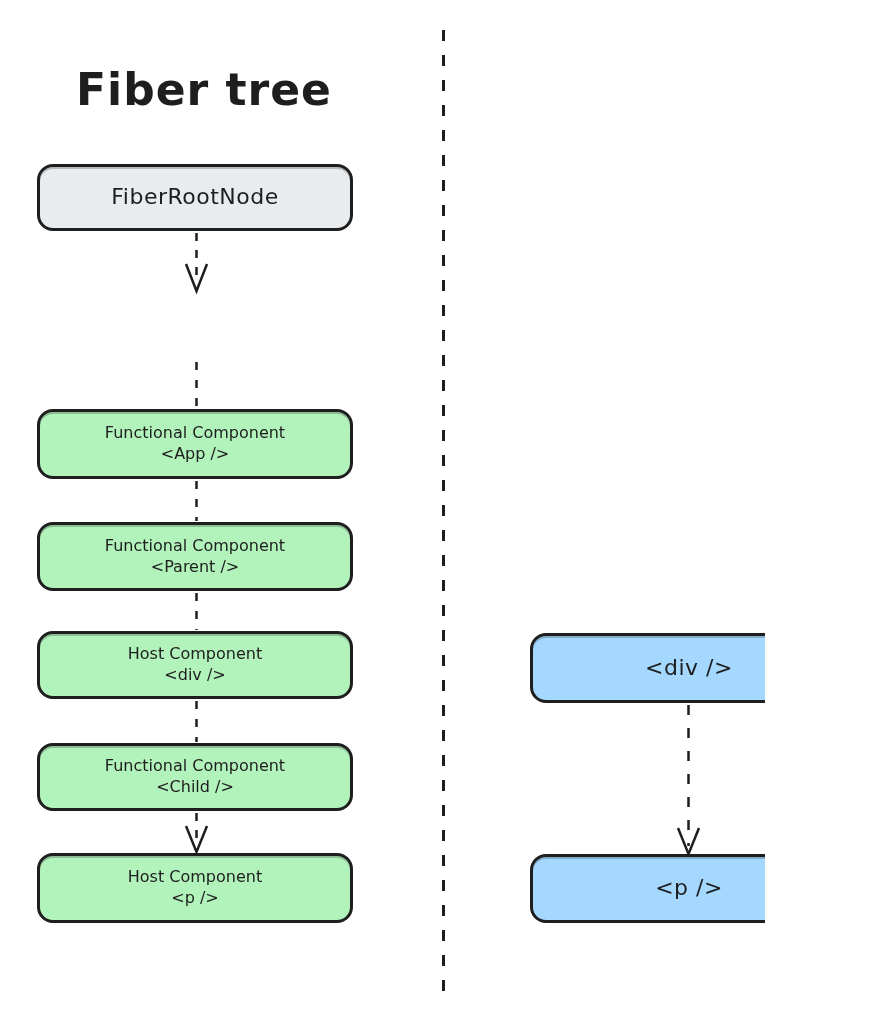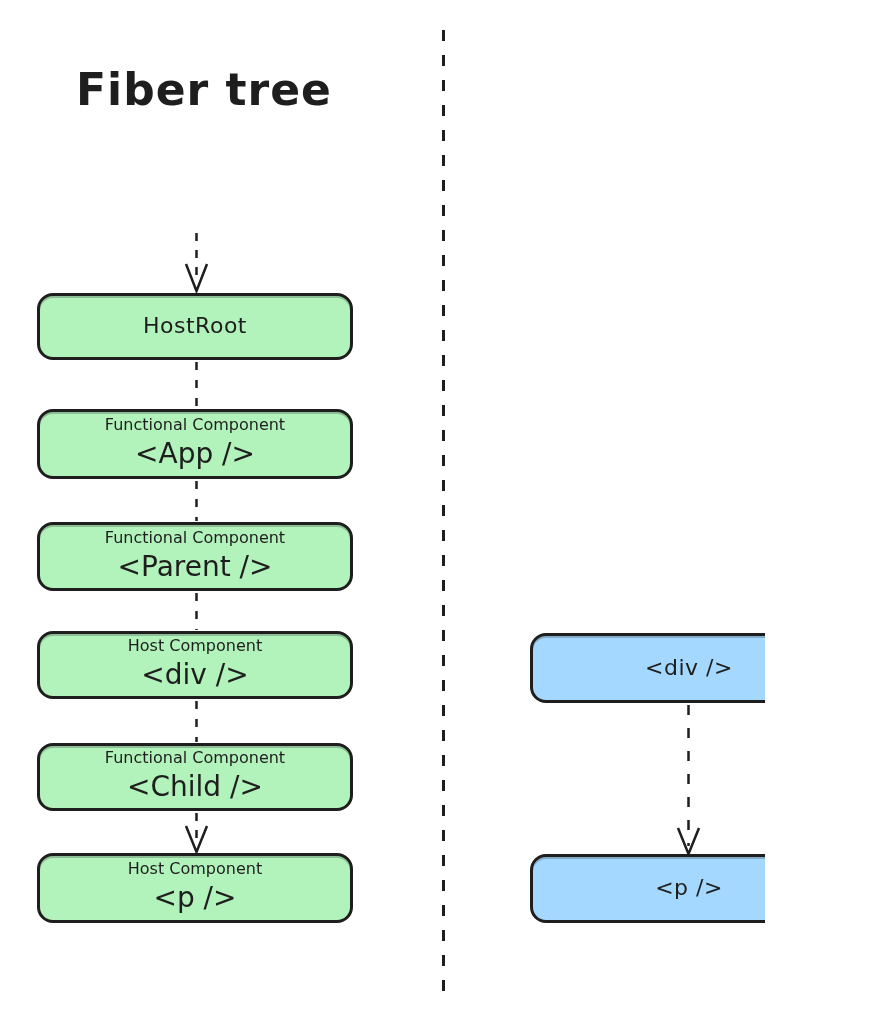--- a/index.html
+++ b/index.html
@@ -38,21 +38,21 @@
     border-radius: 16px;
     display: flex;
     flex-direction: column;
     align-items: center;
     justify-content: center;
     text-align: center;
     line-height: 1.3;
     box-shadow: inset 0 2px 0 rgba(30,30,30,0.25);
   }
   .node .l1 { font-size: 16px; }
-  .node .l2 { font-size: 28px; }
+  .node .l2 { font-size: 16px; }
   .node.single .l1 { font-size: 22px; letter-spacing: 0.5px; }
 
   .fill-gray  { background: #e9ecef; }
   .fill-green { background: #b2f2bb; }
   .fill-blue  { background: #a5d8ff; }
 
   
   .fiber-node { left: 37px; width: 316px; }
   #fnode-0 { top: 164px; height: 67px; }
   #fnode-1 { top: 293px; height: 67px; }
@@ -95,24 +95,24 @@
     </g>
 
     <g stroke="#1e1e1e" stroke-width="2.5" fill="none">
       <line x1="688.5" y1="705" x2="688.5" y2="846" stroke-dasharray="10 13"></line>
       <polyline points="678,828 688.5,854 699,828"></polyline>
     </g>
   </svg>
 
   <h1 id="fiber-title" class="tree-title">Fiber tree</h1>
 
+  <div id="fnode-0" class="node fiber-node single fill-gray">
+    <span class="l1">FiberRootNode</span>
+  </div>
 
-  <div id="fnode-1" class="node fiber-node single fill-green">
-    <span class="l1">HostRoot</span>
-  </div>
 
   <div id="fnode-2" class="node fiber-node fill-green">
     <span class="l1">Functional Component</span>
     <span class="l2">&lt;App /&gt;</span>
   </div>
 
   <div id="fnode-3" class="node fiber-node fill-green">
     <span class="l1">Functional Component</span>
     <span class="l2">&lt;Parent /&gt;</span>
   </div>

